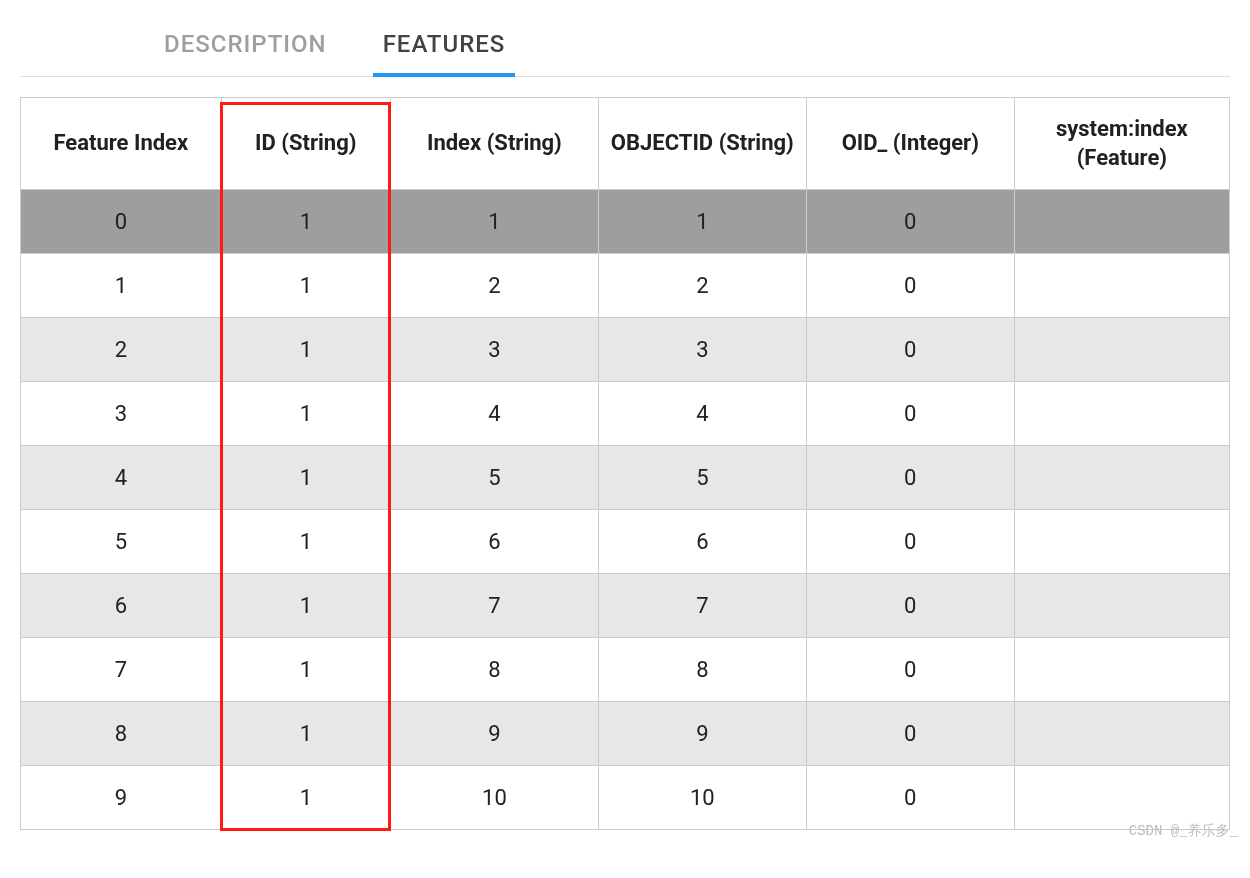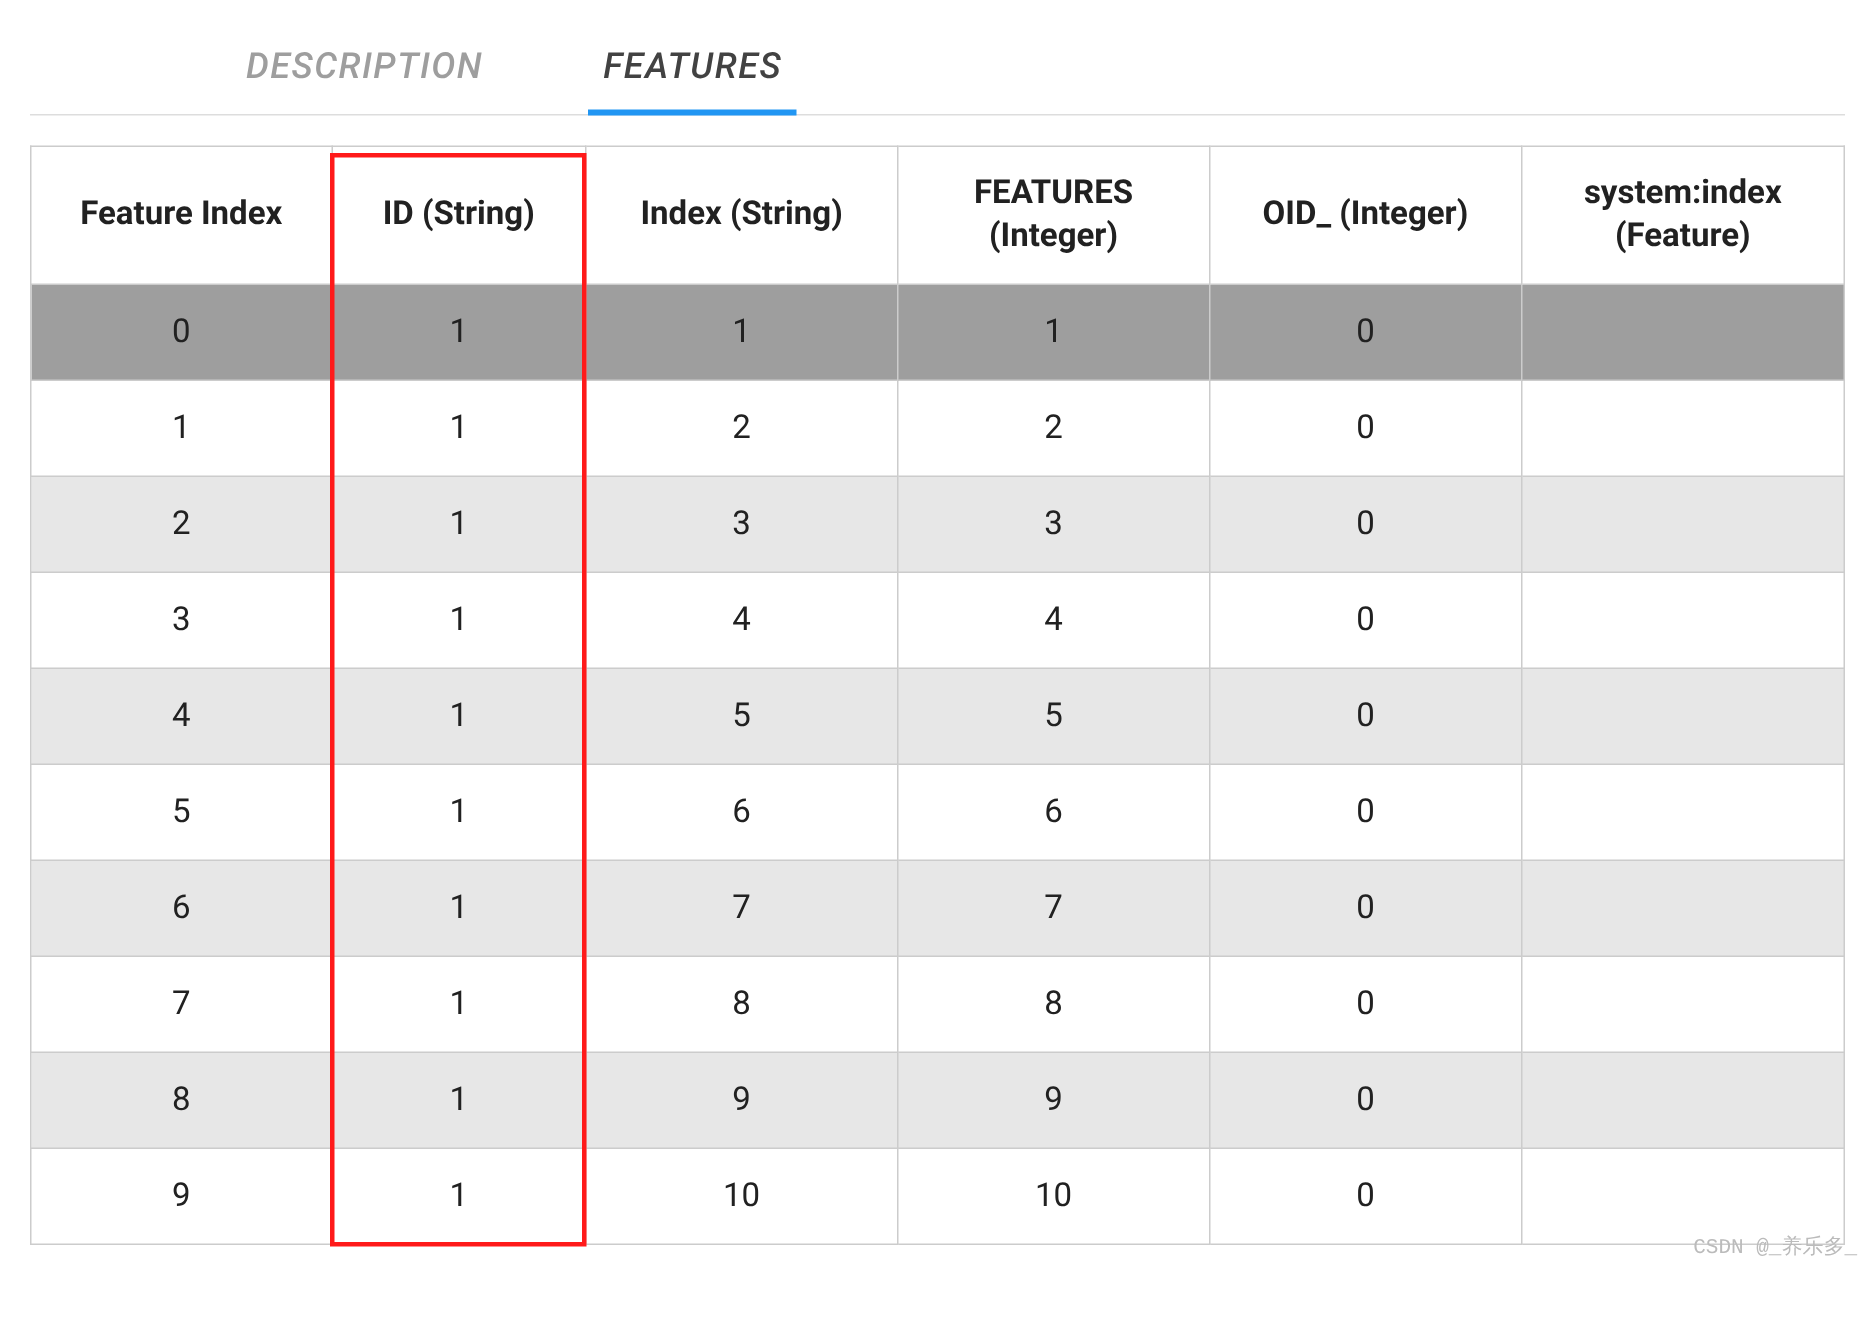--- a/index.html
+++ b/index.html
@@ -6,24 +6,23 @@
   body {
     font-family: Roboto, "Helvetica Neue", Arial, sans-serif;
     background: #fff;
     width: 1250px;
     height: 878px;
     position: relative;
     padding: 0 20px;
   }
   .tabs {
     display: flex;
-    gap: 72px;
+    gap: 48px;
     padding: 16px 0 0 140px;
     border-bottom: 1px solid #ddd;
-    font-style: italic;
   }
   .tab {
     font-size: 24px;
     font-weight: 500;
     letter-spacing: 1px;
     color: #9e9e9e;
     padding: 14px 4px 18px 4px;
     cursor: pointer;
     position: relative;
   }
@@ -98,21 +97,21 @@
         <col style="width:17.2%">
       <col style="width:17.2%">
         <col style="width:17.2%">
         <col style="width:17.8%">
     </colgroup>
     <thead>
       <tr>
         <th>Feature Index</th>
         <th>ID (String)</th>
         <th>Index (String)</th>
-        <th>FEATURES (Integer)</th>
+        <th>OBJECTID (String)</th>
         <th>OID_ (Integer)</th>
         <th>system:index (Feature)</th>
       </tr>
     </thead>
     <tbody id="tbody">
         <tr class="row-selected">
           <td>0</td>
           <td>1</td>
           <td>1</td>
           <td>1</td>

